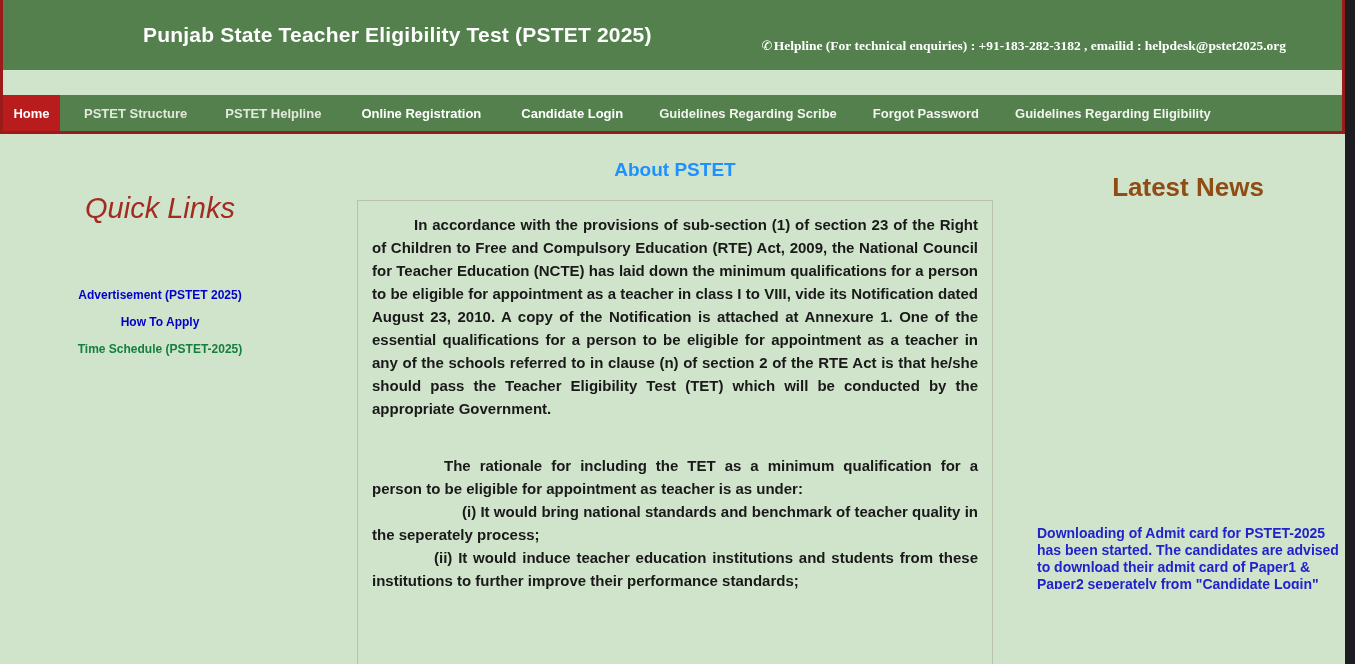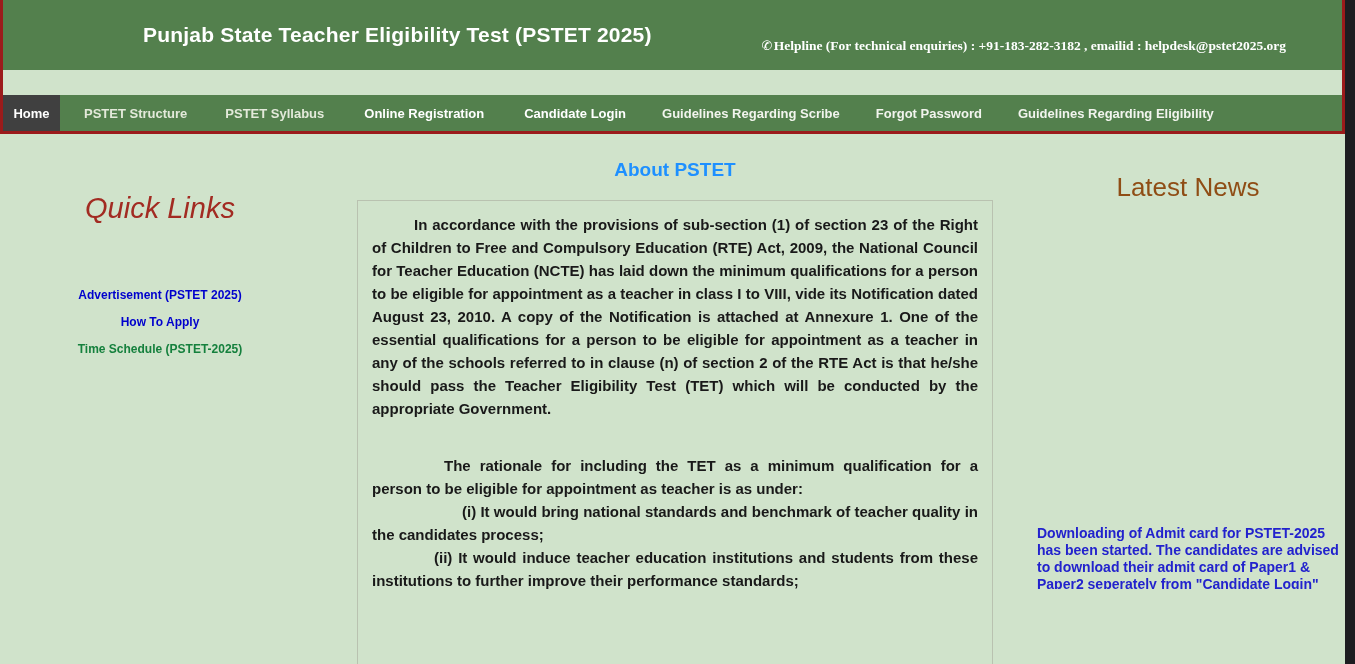--- a/index.html
+++ b/index.html
@@ -32,21 +32,21 @@
   }
   .helpline .phone-glyph { font-family:"DejaVu Sans", sans-serif; font-size:13px; margin-right:1px; }
   .band { height:25px; background:#d0e3cb; }
 
   .nav { position:relative; height:36px; background:#53804d; display:flex; align-items:stretch; }
   .tab {
     display:flex; align-items:center; white-space:nowrap;
     font-size:13px; color:#ffffff; text-decoration:none; cursor:pointer;
     padding:0 14px;
   }
-  .tab-home { background:#404040; font-weight:bold; width:57px; justify-content:center; padding:0; }
+  .tab-home { background:#b91c1c; font-weight:bold; width:57px; justify-content:center; padding:0; }
   .tab-active {
     background:#d8d8d8; color:#111111; font-weight:bold; font-size:13.5px;
     padding:0 25px; height:39px; position:relative; z-index:2;
   }
   .tab-dim { color:#e3e9da; font-weight:bold; margin-left:10px; }
   .tab-bright { color:#ffffff; font-weight:bold; margin-left:12px; }
   .tab-plain { color:#f2f4ee; font-weight:600; margin-left:8px; }
 
   
   .main { position:absolute; left:0; top:134px; width:1345px; height:530px; background:#d0e3cb; }
@@ -80,21 +80,21 @@
   }
   .p-first   { text-indent:42px; }
   .p-rationale { text-indent:72px; margin-top:34px; }
   .p-i   { text-indent:90px; }
   .p-ii  { text-indent:62px; }
   .p-iii { text-indent:82px; }
 
   .right-col { position:absolute; left:1035px; top:0; width:306px; }
   .latest-news-heading {
     position:absolute; top:38px; left:0; width:306px; text-align:center;
-    font-size:26px; font-weight:normal; color:#8f4d15;
+    font-size:26px; font-weight:bold; color:#8f4d15;
   }
   .news-box {
     position:absolute; top:391px; left:2px; width:302px; height:64px;
     overflow:hidden;
   }
   .news-box p {
     font-size:14px; font-weight:bold; color:#2222cd; line-height:17px;
   }
 
   
@@ -112,21 +112,21 @@
     <div class="header">
       <h1 class="site-title">Punjab State Teacher Eligibility Test (PSTET 2025)</h1>
       <div class="helpline">
         <span class="phone-glyph">✆</span><span>Helpline (For technical enquiries) : +91-183-282-3182 , emailid : helpdesk@pstet2025.org</span>
       </div>
     </div>
     <div class="band"></div>
     <nav class="nav">
       <a class="tab tab-home">Home</a>
       <a class="tab tab-dim">PSTET Structure</a>
-      <a class="tab tab-dim">PSTET Syllabus</a>
+      <a class="tab tab-dim">PSTET Helpline</a>
       <a class="tab tab-bright">Online Registration</a>
       <a class="tab tab-bright">Candidate Login</a>
       <a class="tab tab-plain">Guidelines Regarding Scribe</a>
       <a class="tab tab-plain">Forgot Password</a>
       <a class="tab tab-plain">Guidelines Regarding Eligibility</a>
     </nav>
   </div>
 
   <div class="main">
 
@@ -137,21 +137,21 @@
         <a class="qlink blue">How To Apply</a>
         <a class="qlink brown">Time Schedule (PSTET-2025)</a>
       </div>
     </aside>
 
     <section class="center-col">
       <h2 class="about-heading">About PSTET</h2>
       <div class="about-box">
         <p class="p-first">In accordance with the provisions of sub-section (1) of section 23 of the Right of Children to Free and Compulsory Education (RTE) Act, 2009, the National Council for Teacher Education (NCTE) has laid down the minimum qualifications for a person to be eligible for appointment as a teacher in class I to VIII, vide its Notification dated August 23, 2010. A copy of the Notification is attached at Annexure 1. One of the essential qualifications for a person to be eligible for appointment as a teacher in any of the schools referred to in clause (n) of section 2 of the RTE Act is that he/she should pass the Teacher Eligibility Test (TET) which will be conducted by the appropriate Government.</p>
         <p class="p-rationale">The rationale for including the TET as a minimum qualification for a person to be eligible for appointment as teacher is as under:</p>
-        <p class="p-i">(i) It would bring national standards and benchmark of teacher quality in the candidates process;</p>
+        <p class="p-i">(i) It would bring national standards and benchmark of teacher quality in the seperately process;</p>
         <p class="p-ii">(ii) It would induce teacher education institutions and students from these institutions to further improve their performance standards;</p>
 
       </div>
     </section>
 
     <aside class="right-col">
       <h2 class="latest-news-heading">Latest News</h2>
       <div class="news-box">
         <p>Downloading of Admit card for PSTET-2025 has been started. The candidates are advised to download their admit card of Paper1 &amp; Paper2 seperately from "Candidate Login" before test</p>
       </div>

